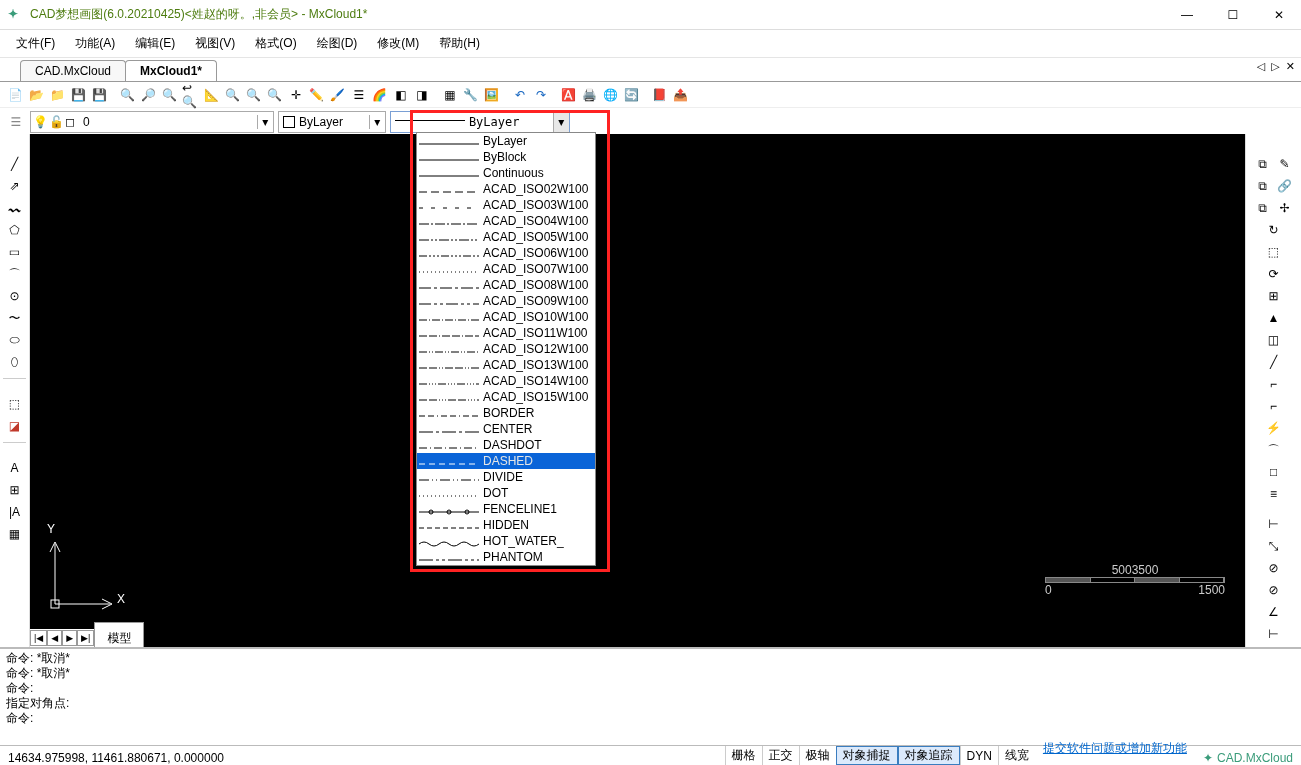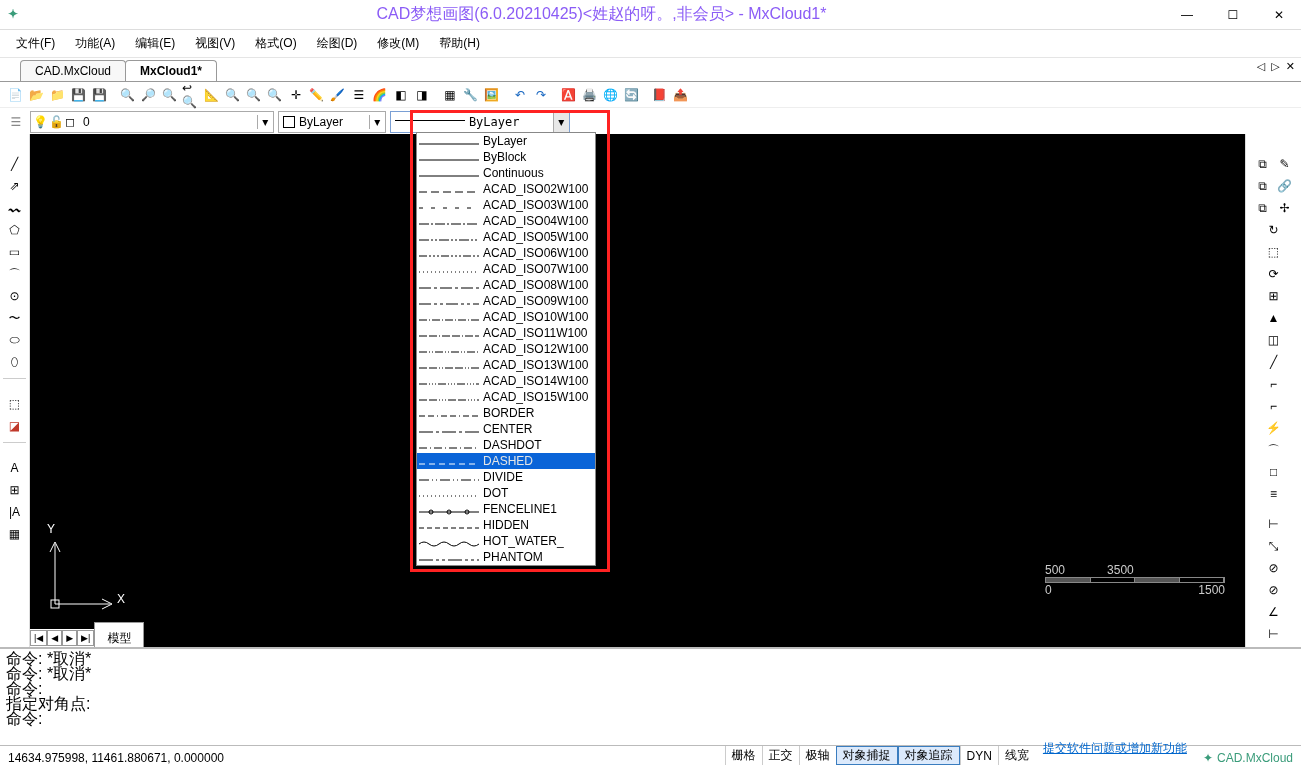--- a/index.html
+++ b/index.html
@@ -1,20 +1,20 @@
 <!DOCTYPE html>
 <html><head>
 <meta charset="utf-8">
 <style>
 * { margin: 0; padding: 0; box-sizing: border-box; font-family: "Microsoft YaHei", Arial, sans-serif; font-size: 12px; }
 body { background: #fff; width: 1301px; height: 765px; overflow: hidden; position: relative; }
 
 .titlebar { height: 30px; display: flex; align-items: center; padding: 0 8px; background: #fff; border-bottom: 1px solid #ddd; }
 .titlebar .app-icon { width: 16px; height: 16px; margin-right: 6px; color: #3a9c7a; font-weight: bold; }
-.titlebar .title-text { flex: 1; color: #8b5cf6; font-size: 16px; text-align: center; }
+.titlebar .title-text { flex: 1; color: #4d7c0f; font-size: 12px; }
 .titlebar .win-btns { display: flex; gap: 18px; }
 .titlebar .win-btn { width: 28px; height: 20px; display: flex; align-items: center; justify-content: center; cursor: pointer; }
 
 .menubar { height: 28px; display: flex; align-items: center; padding: 0 8px; gap: 4px; background: #fff; border-bottom: 1px solid #e5e5e5; }
 .menubar .menu-item { padding: 4px 8px; cursor: pointer; }
 
 .tabbar { height: 24px; display: flex; align-items: flex-end; background: #fff; border-bottom: 1px solid #999; position: relative; padding-left: 20px; }
 .tabbar .tab { padding: 3px 14px; border: 1px solid #999; border-bottom: none; border-radius: 4px 4px 0 0; margin-right: -1px; background: #f8f8f8; cursor: pointer; }
 .tabbar .tab.active { background: #fff; font-weight: bold; position: relative; z-index: 2; }
 .tabbar .tab-nav { position: absolute; right: 4px; top: 2px; display: flex; gap: 2px; }
@@ -47,21 +47,21 @@
 .canvas-wrap .ruler { position: absolute; right: 20px; bottom: 50px; color: #ccc; font-size: 11px; text-align: right; }
 .canvas-wrap .ruler .bar { width: 180px; height: 6px; border: 1px solid #888; display: flex; }
 .canvas-wrap .ruler .bar > div { flex:1; border-right:1px solid #888; }
 .canvas-wrap .ruler .bar > div:nth-child(odd){ background:#555;}
 
 .model-tab { position: absolute; left: 30px; bottom: 118px; height: 18px; display: flex; align-items: center; background: #fff; padding: 0; }
 .model-tab .mt-nav { border: 1px solid #999; padding: 0 3px; font-size: 9px; cursor: pointer; height:16px; display:flex; align-items:center;}
 .model-tab .mt-label { border: 1px solid #999; padding: 0 12px; background: #fff; height:32px; display:flex; align-items:center;}
 
 .cmdline { position: absolute; left: 0; right: 0; bottom: 20px; height: 98px; border-top: 2px solid #bbb; background: #fff; padding: 2px 6px; font-family: "SimSun", monospace; overflow: hidden; }
-.cmdline div { line-height: 15px; font-size: 16px; }
+.cmdline div { line-height: 15px; font-size: 12px; }
 
 .statusbar { position: absolute; left: 0; right: 0; bottom: 0; height: 20px; border-top: 1px solid #bbb; display: flex; align-items: flex-end; font-size: 12px; }
 .statusbar .coords { padding: 0 8px; }
 .statusbar .spacer { flex: 1; }
 .statusbar .sb-btn { padding: 0 6px; border-left: 1px solid #ccc; height: 100%; display: flex; align-items: center; cursor: pointer; }
 .statusbar .sb-btn.active { border: 1px solid #3a7dbf; background: #dceafc; }
 .statusbar .link { color: #0066cc; text-decoration: underline; padding: 8px 8px; cursor: pointer;}
 .statusbar .brand { padding: 0 8px; color: #3a9c7a; font-weight: 500; display:flex; align-items:center; gap:4px;}
 
 .linetype-dropdown { position: absolute; top: 132px; left: 416px; width: 180px; background: #fff; border: 1px solid #888; z-index: 500; font-family: "SimSun", monospace; font-size: 12px; max-height: 440px; overflow-y:auto;}
@@ -198,21 +198,21 @@
         <line x1="10" y1="70" x2="10" y2="10"></line>
         <polyline points="5,18 10,8 15,18"></polyline>
         <line x1="10" y1="70" x2="65" y2="70"></line>
         <polyline points="57,65 67,70 57,75"></polyline>
         <rect x="6" y="66" width="8" height="8"></rect>
       </svg>
       <span style="position:absolute; left:2px; top:-12px; color:#fff;">Y</span>
       <span style="position:absolute; left:72px; top:58px; color:#fff;">X</span>
     </div>
     <div class="ruler">
-      <div style="display:flex; justify-content:flex-start; width:180px;gap:42px;">
+      <div style="display:flex; justify-content:center; width:180px;">
         <span>500</span>
         <span>3500</span>
       </div>
       <div class="bar">
           <div></div>
           <div></div>
           <div></div>
           <div></div>
         </div>
       <div style="display:flex; justify-content:space-between; width:180px;">

